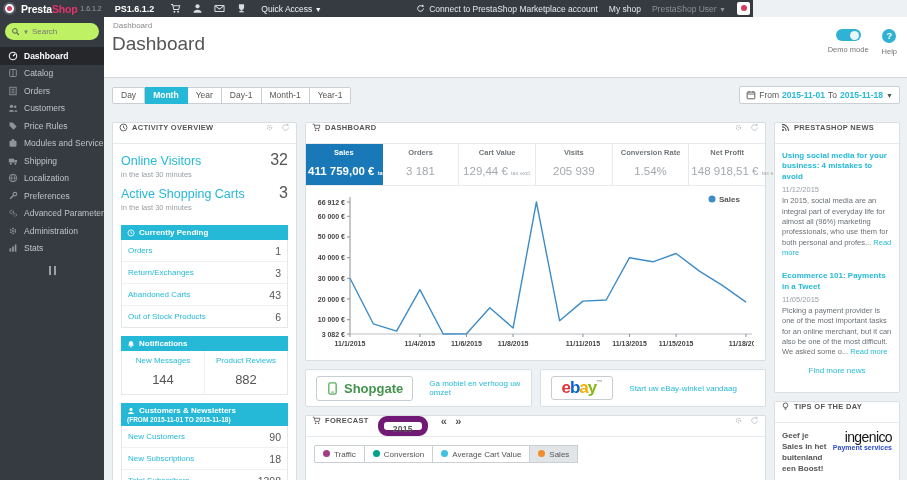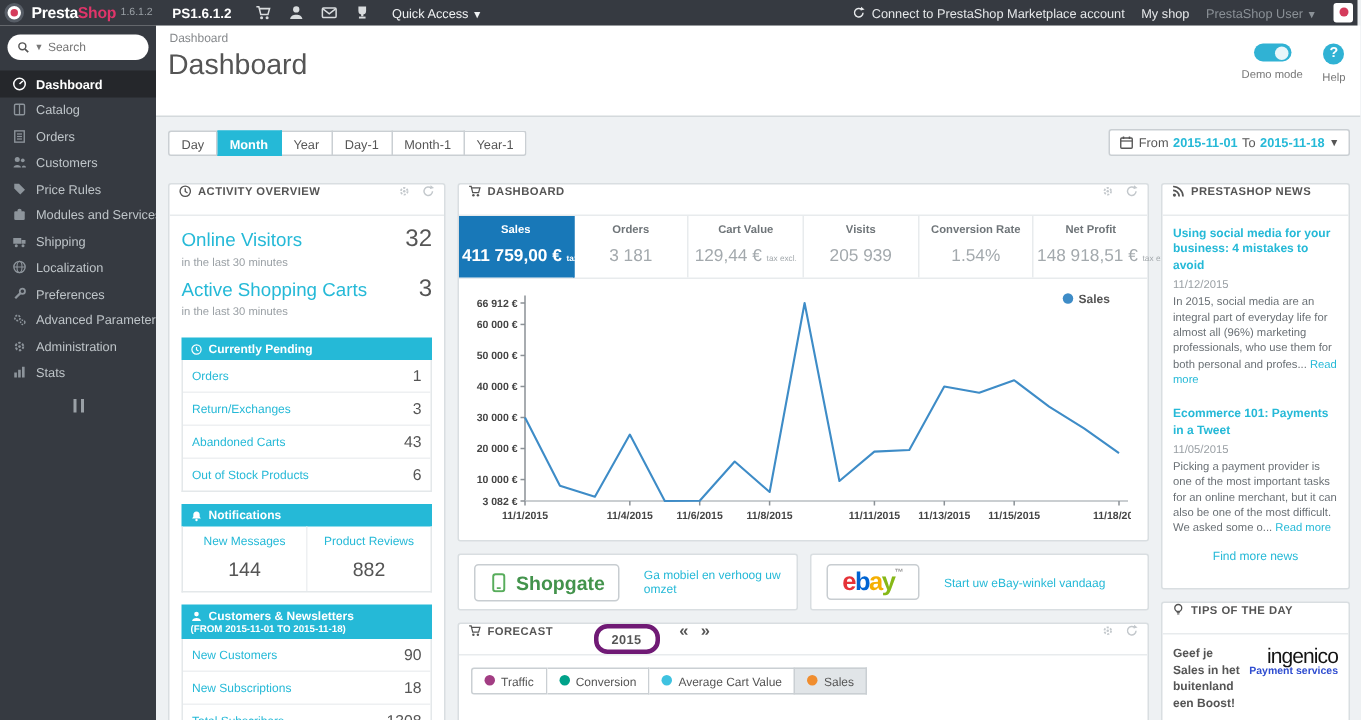--- a/index.html
+++ b/index.html
@@ -1,42 +1,42 @@
 <!DOCTYPE html>
 <html><head>
 <meta charset="utf-8">
 <style>
   *{margin:0;padding:0;box-sizing:border-box}
   html,body{width:907px;height:480px;overflow:hidden;background:#eef1f3;
     font-family:"Liberation Sans",sans-serif;font-size:10px;color:#555;position:relative}
   svg.ic{display:inline-block;vertical-align:middle;flex:none}
 
   
-  .topbar{position:absolute;top:0;left:0;width:905px;height:17px;background:#363a41;
+  .topbar{position:absolute;top:0;left:0;width:753px;height:17px;background:#363a41;
     display:flex;align-items:center;color:#cfd3d6;font-size:8.5px;z-index:40}
   .logo-badge{width:13px;height:13px;border-radius:50%;background:#fff;border:2px solid #575d66;
     margin:0 5px 0 3px;position:relative}
   .logo-badge::after{content:"";position:absolute;left:2px;top:2px;width:5px;height:5px;border-radius:50%;background:#d53c5c}
   .brand{font-size:10.5px;font-weight:bold;color:#fff;letter-spacing:-.2px}
   .brand .shop{color:#e0356a}
   .ver{font-size:7px;color:#9aa0a6;margin-left:3px}
   .shopname{color:#fff;font-weight:bold;margin-left:13px;font-size:9px}
   .tb-icons{display:flex;gap:11px;margin-left:16px;color:#d9dcde}
   .tb-icons svg{cursor:pointer}
   .tb-quick{margin-left:14px;color:#f0f2f3;cursor:pointer}
   .caret{font-size:7px}
   .tb-right{margin-left:auto;display:flex;align-items:center;gap:11px;padding-right:3px}
   .tb-link{color:#e6e8ea;cursor:pointer;display:flex;align-items:center;gap:4px}
   .tb-user{color:#8b9197;cursor:pointer}
   .tb-avatar{width:13px;height:13px;border-radius:2px;background:#fff;position:relative;cursor:pointer}
   .tb-avatar::after{content:"";position:absolute;left:3.5px;top:2.5px;width:6px;height:6px;border-radius:50%;background:#d53c5c}
 
   
   .sidebar{position:absolute;top:17px;left:0;width:104px;height:463px;background:#363a41;z-index:30}
-  .search-wrap{margin:6px 5px 7px;height:17px;background:#ffffff;border-radius:9px;display:flex;
+  .search-wrap{margin:6px 5px 7px;height:17px;background:#bef264;border-radius:9px;display:flex;
     align-items:center;padding:0 6px;gap:3px;color:#555}
   .search-input{border:none;outline:none;width:58px;font-size:8px;color:#555;background:transparent;
     font-family:"Liberation Sans",sans-serif}
   .nav{list-style:none}
   .nav li{height:17.5px;display:flex;align-items:center;gap:6px;padding-left:8px;
     color:#bfc5c9;font-size:8.5px;cursor:pointer;white-space:nowrap;overflow:hidden}
   .nav li svg{color:#8d949b}
   .nav li.active{background:#25272b;color:#fff;font-weight:bold}
   .nav li.active svg{color:#fff}
   .collapse-btn{width:7px;height:9px;margin:9px auto 0;border-left:2.5px solid #9aa0a6;
@@ -48,21 +48,21 @@
   .breadcrumb{font-size:8px;color:#86898c;padding:4px 0 0 9px}
   .page-title{font-size:19px;color:#555;font-weight:normal;padding:3px 0 0 8px}
   .head-controls{position:absolute;right:10px;top:12px;display:flex;gap:13px;align-items:flex-start;text-align:center}
   .toggle{width:25px;height:12px;border-radius:6px;background:#30b2d4;position:relative;margin:0 auto;cursor:pointer}
   .toggle::after{content:"";position:absolute;right:1.5px;top:1.5px;width:9px;height:9px;border-radius:50%;background:#e8f6fa}
   .ctrl-label{font-size:7.5px;color:#777;margin-top:4px}
   .help-btn{width:14px;height:14px;border-radius:50%;background:#30b2d4;color:#fff;font-size:9.5px;
     font-weight:bold;line-height:14px;margin:0 auto;cursor:pointer}
 
   .content{padding:8px 7px 0 8px}
-  .filter-row{display:flex;align-items:flex-end}
+  .filter-row{display:flex;align-items:center}
   .btn-group{display:flex}
   .fbtn{height:17px;padding:0 8px;background:#fff;border:1px solid #cacfd3;border-left:none;
     font-size:8.5px;color:#555;display:flex;align-items:center;cursor:pointer}
   .fbtn.first{border-left:1px solid #cacfd3;border-radius:2px 0 0 2px}
   .fbtn.last{border-radius:0 2px 2px 0}
   .fbtn.active{background:#25b9d7;border-color:#25b9d7;color:#fff;font-weight:bold}
   .date-box{margin-left:auto;height:18px;background:#fff;border:1px solid #cacfd3;border-radius:2px;
     display:flex;align-items:center;gap:3px;padding:0 6px;font-size:8.5px;color:#555;cursor:pointer}
   .date-box b{color:#25b9d7}
 
@@ -121,22 +121,22 @@
   .sg-logo{border:1px solid #c8cdd1;border-radius:3px;padding:4px 9px;display:flex;align-items:center;gap:5px;color:#58ad5c}
   .sg-text{font-size:13px;color:#43934c;font-weight:bold}
   .mod-link{font-size:8px;color:#25b9d7;cursor:pointer}
   .ebay-logo{border:1px solid #c8cdd1;border-radius:3px;padding:2px 10px;font-size:17px;
     font-weight:bold;letter-spacing:-1px;line-height:1.1}
   .eb-e{color:#e53238}.eb-b{color:#0064d2}.eb-a{color:#f5af02}.eb-y{color:#86b817}
   .eb-tm{font-size:6px;color:#999;vertical-align:top;letter-spacing:0}
 
   
   .forecast-panel{margin-top:8px;padding-bottom:26px}
-  .year-pill{border:3px solid #701a75;border-radius:9px;padding:1.5px 9px;font-size:8.5px;
-    font-weight:bold;color:#555;margin-left:23px}
+  .year-pill{border:6px solid #701a75;border-radius:9px;padding:1.5px 9px;font-size:8.5px;
+    font-weight:bold;color:#555;margin-left:5px}
   .fc-nav{display:flex;margin-left:5px}
   .nbtn{font-size:11px;color:#555;padding:0 4px;cursor:pointer;font-weight:bold;line-height:1}
   .fc-tabs{display:flex;margin:8px 0 0 8px}
   .fc-tab{display:flex;gap:4px;border:1px solid #cacfd3;border-left:none;
     background:#fff;padding:3.5px 8px;font-size:8px;color:#555;cursor:pointer}
   .fc-tab.first{border-left:1px solid #cacfd3;border-radius:2px 0 0 2px}
   .fc-tab.active{background:#e1e5e8}
   .dot{width:7px;height:7px;border-radius:50%}
 
   

